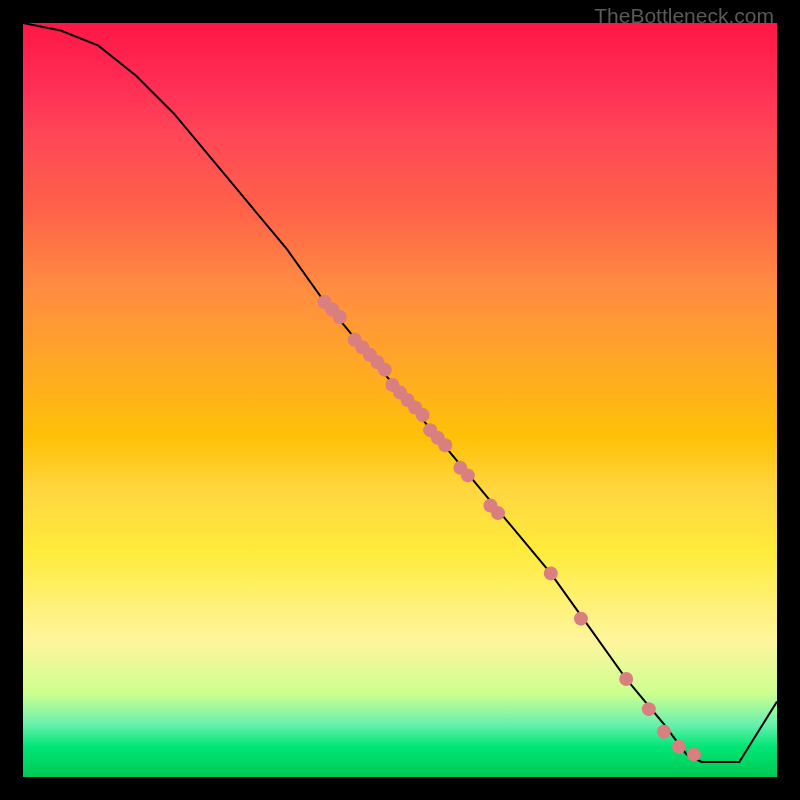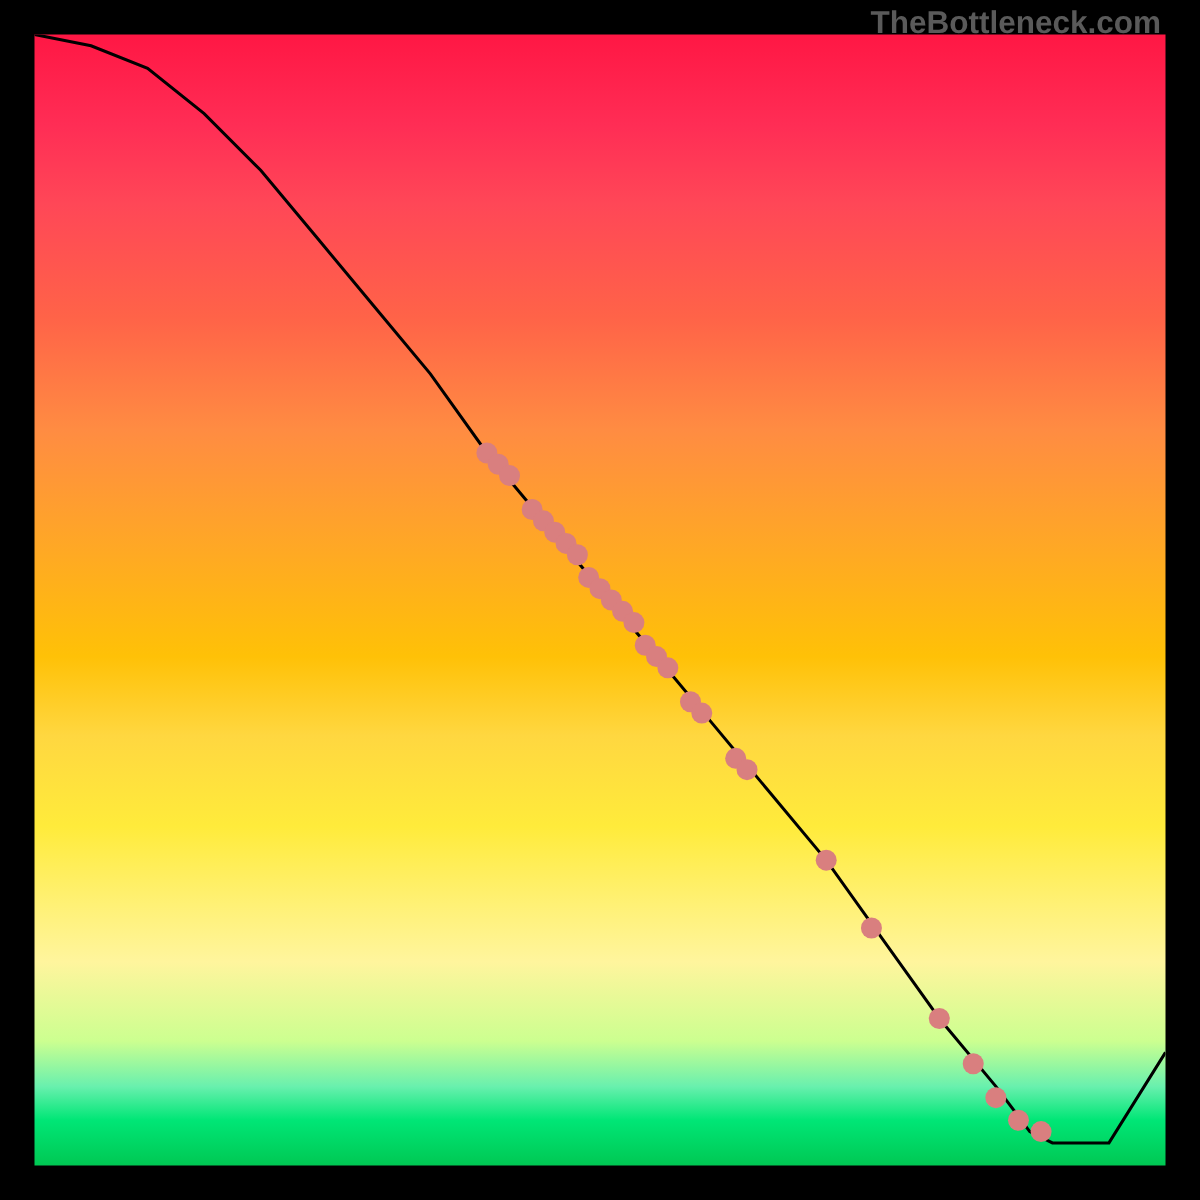--- a/index.html
+++ b/index.html
@@ -33,21 +33,21 @@
       #00e676 96%,
       #00c853 100%
     );
   }
   .watermark {
     position: absolute;
     top: 4px;
     right: 26px;
     color: #5a5a5a;
     font-size: 21px;
-    font-weight: 700;
+    font-weight: 400;
     z-index: 10;
   }
   .chart-svg {
     position: absolute;
     left: 23px;
     top: 23px;
     width: 754px;
     height: 754px;
     z-index: 5;
   }

